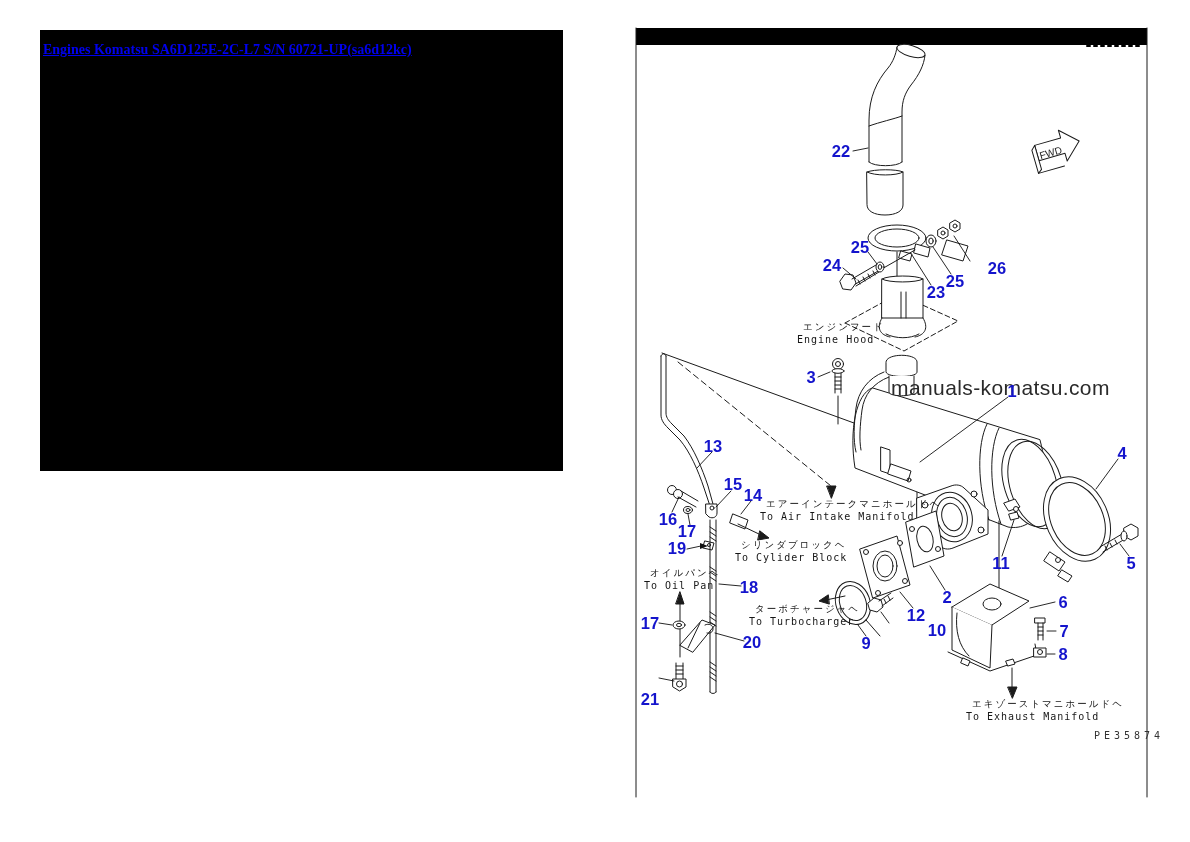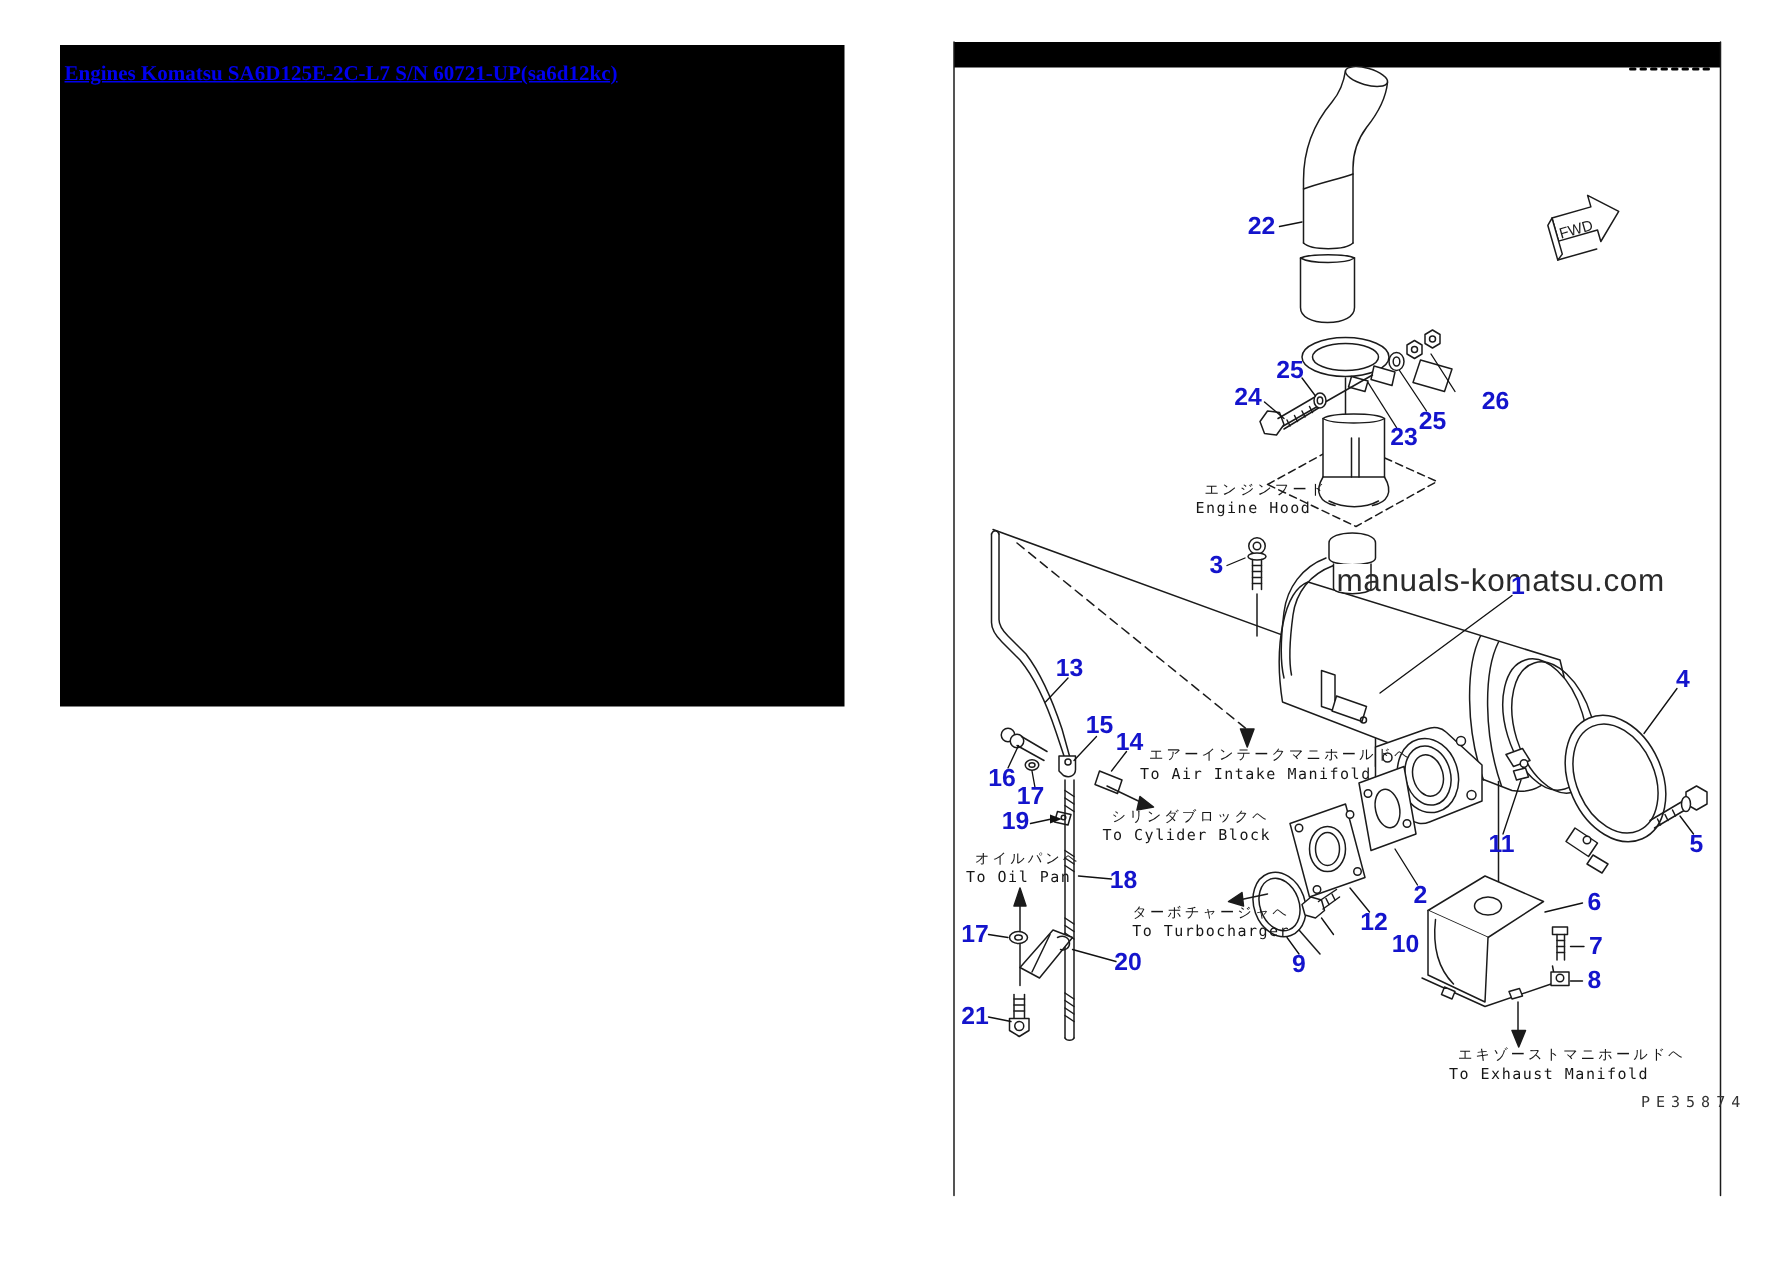--- a/index.html
+++ b/index.html
@@ -349,34 +349,34 @@
       <div class="callout" style="left: 1012px; top: 391px;">1</div>
       <div class="callout" style="left: 713px; top: 446px;">13</div>
       <div class="callout" style="left: 733px; top: 484px;">15</div>
       <div class="callout" style="left: 753px; top: 495px;">14</div>
       <div class="callout" style="left: 668px; top: 519px;">16</div>
       <div class="callout" style="left: 687px; top: 531px;">17</div>
       <div class="callout" style="left: 677px; top: 548px;">19</div>
       <div class="callout" style="left: 749px; top: 587px;">18</div>
       <div class="callout" style="left: 650px; top: 623px;">17</div>
       <div class="callout" style="left: 752px; top: 642px;">20</div>
-      <div class="callout" style="left: 650px; top: 678px;">21</div>
+      <div class="callout" style="left: 650px; top: 699px;">21</div>
       <div class="callout" style="left: 866px; top: 643px;">9</div>
       <div class="callout" style="left: 937px; top: 630px;">10</div>
       <div class="callout" style="left: 916px; top: 615px;">12</div>
       <div class="callout" style="left: 947px; top: 597px;">2</div>
       <div class="callout" style="left: 1001px; top: 563px;">11</div>
       <div class="callout" style="left: 1122px; top: 453px;">4</div>
       <div class="callout" style="left: 1131px; top: 563px;">5</div>
       <div class="callout" style="left: 1063px; top: 602px;">6</div>
       <div class="callout" style="left: 1064px; top: 631px;">7</div>
       <div class="callout" style="left: 1063px; top: 654px;">8</div>
     </div>
 
   <div id="dlabels">
       <div class="dlabel" style="left: 797px; top: 320px;"><span class="jp">エンジンフード</span><span class="en">Engine Hood</span></div>
       <div class="dlabel" style="left: 760px; top: 497px;"><span class="jp">エアーインテークマニホールドヘ</span><span class="en">To Air Intake Manifold</span></div>
       <div class="dlabel" style="left: 735px; top: 538px;"><span class="jp">シリンダブロックヘ</span><span class="en">To Cylider Block</span></div>
       <div class="dlabel" style="left: 644px; top: 566px;"><span class="jp">オイルパンヘ</span><span class="en">To Oil Pan</span></div>
-      <div class="dlabel" style="left: 749px; top: 602px; text-align: right;"><span class="jp">ターボチャージャヘ</span><span class="en">To Turbocharger</span></div>
+      <div class="dlabel" style="left: 749px; top: 602px;"><span class="jp">ターボチャージャヘ</span><span class="en">To Turbocharger</span></div>
       <div class="dlabel" style="left: 954px; top: 697px; margin-left: 12px;"><span class="jp">エキゾーストマニホールドヘ</span><span class="en">To Exhaust Manifold</span></div>
     </div>
 </div>
 
 </body></html>

